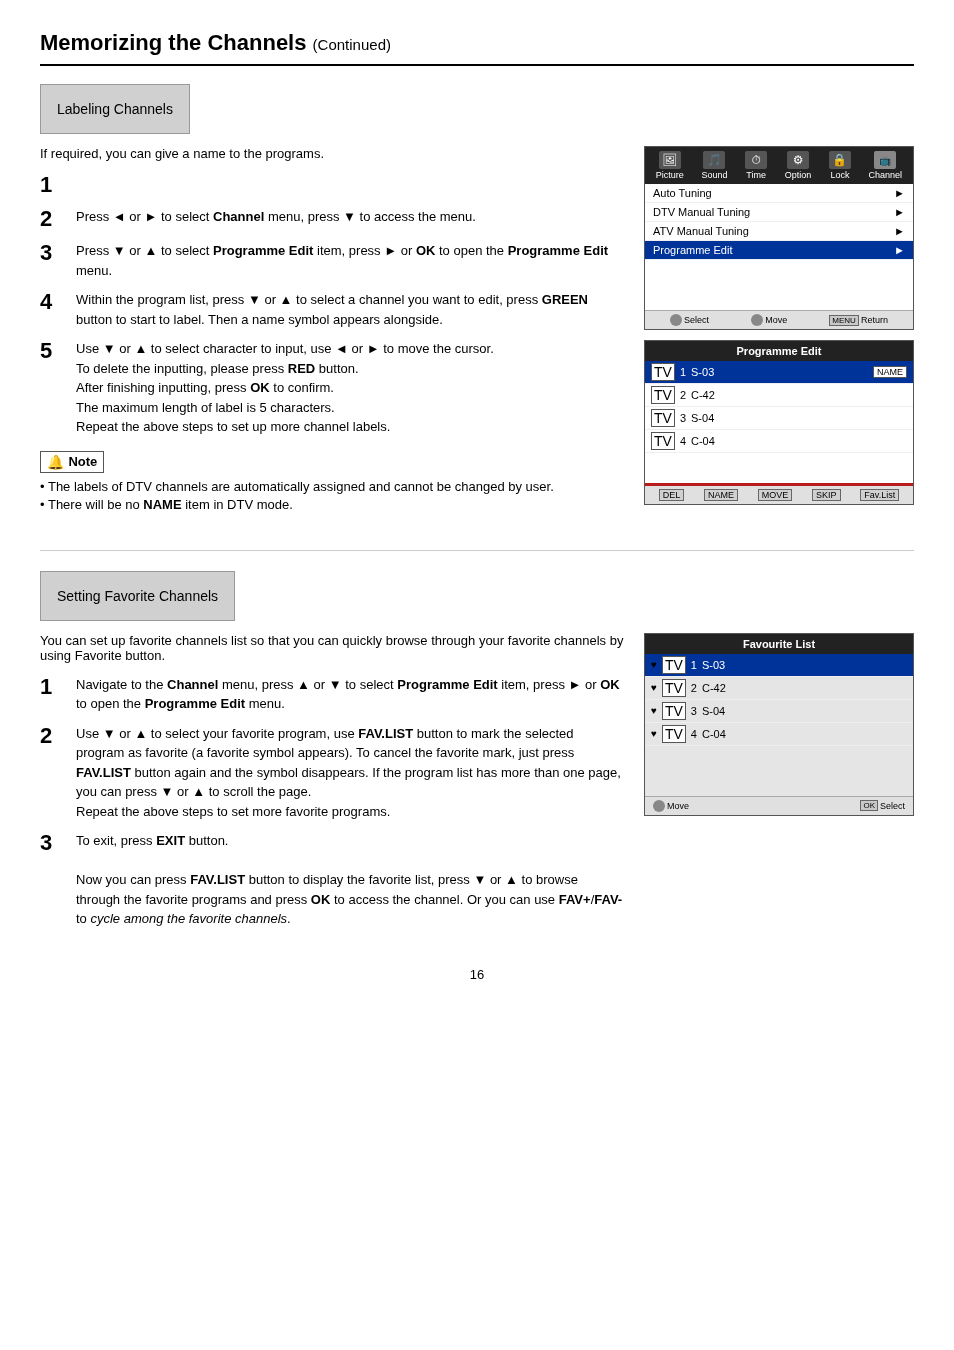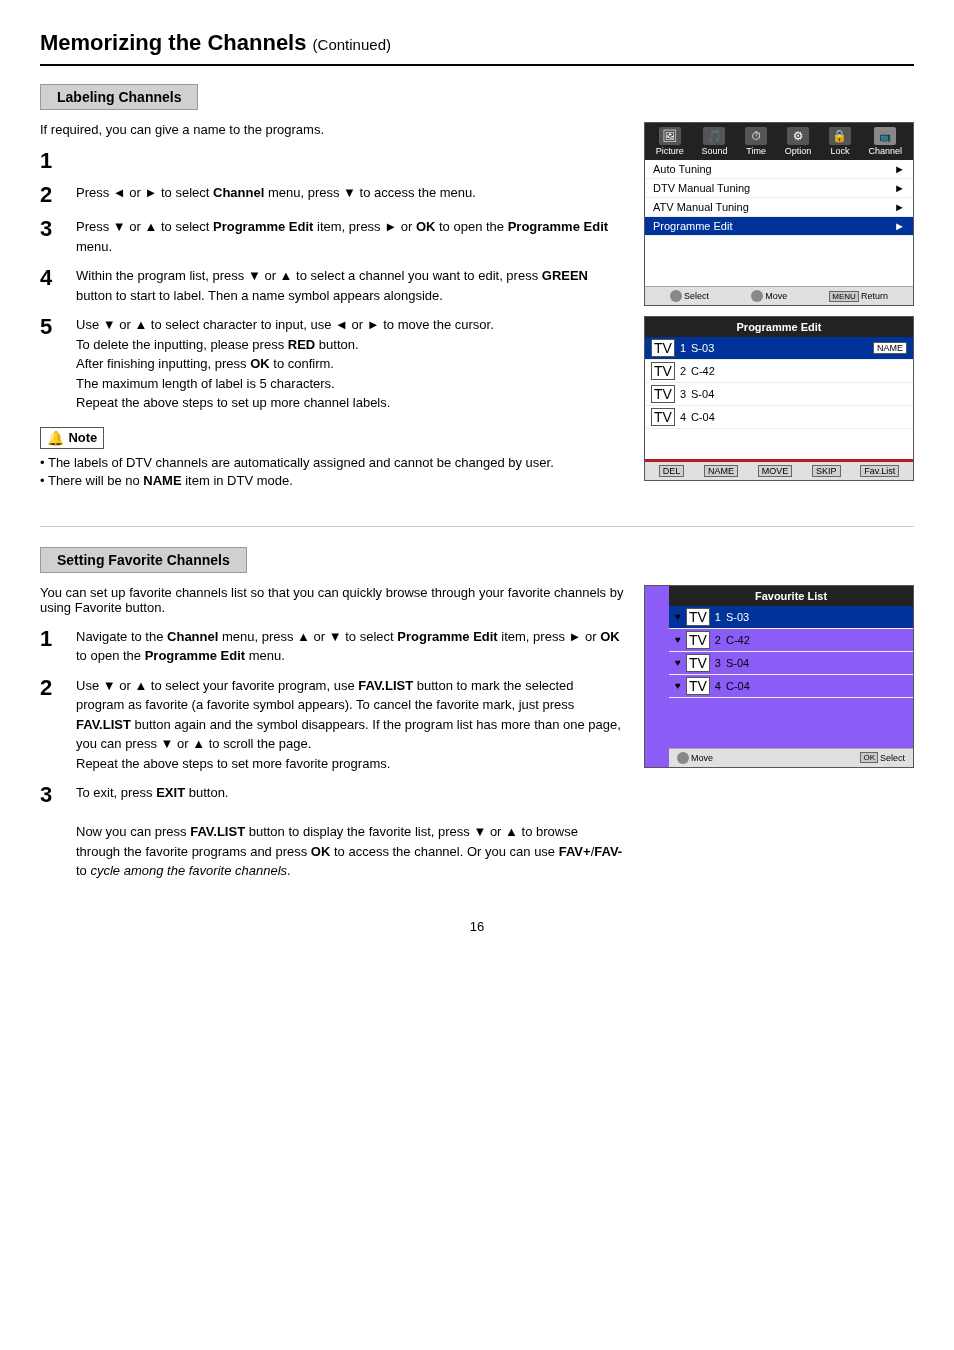--- a/index.html
+++ b/index.html
@@ -24,22 +24,22 @@
     .page-title .continued {
       font-size: 15px;
       font-weight: normal;
     }
 
     
     .section-header {
       background: #d0d0d0;
       border: 1px solid #999;
       display: inline-block;
-      padding: 4px 16px;
-      font-weight: bold;
+      padding: 16px 16px;
+      font-weight: normal;
       font-size: 14px;
       margin-bottom: 12px;
     }
 
     
     .section-content {
       display: flex;
       gap: 20px;
       margin-bottom: 20px;
     }
@@ -235,23 +235,22 @@
     .small-btn {
       border: 1px solid #666;
       padding: 0 3px;
       background: #d0d0d0;
       font-size: 9px;
     }
 
     
     .fav-list {
       border: 1.5px solid #555;
-      background: #8b5cf6;
-      font-size: 11px;
-      padding-left: 24px;
+      background: #e5e5e5;
+      font-size: 11px;
     }
     .fav-list-title {
       background: #222;
       color: #fff;
       text-align: center;
       padding: 4px;
       font-weight: bold;
       font-size: 11px;
     }
     .fav-row {

